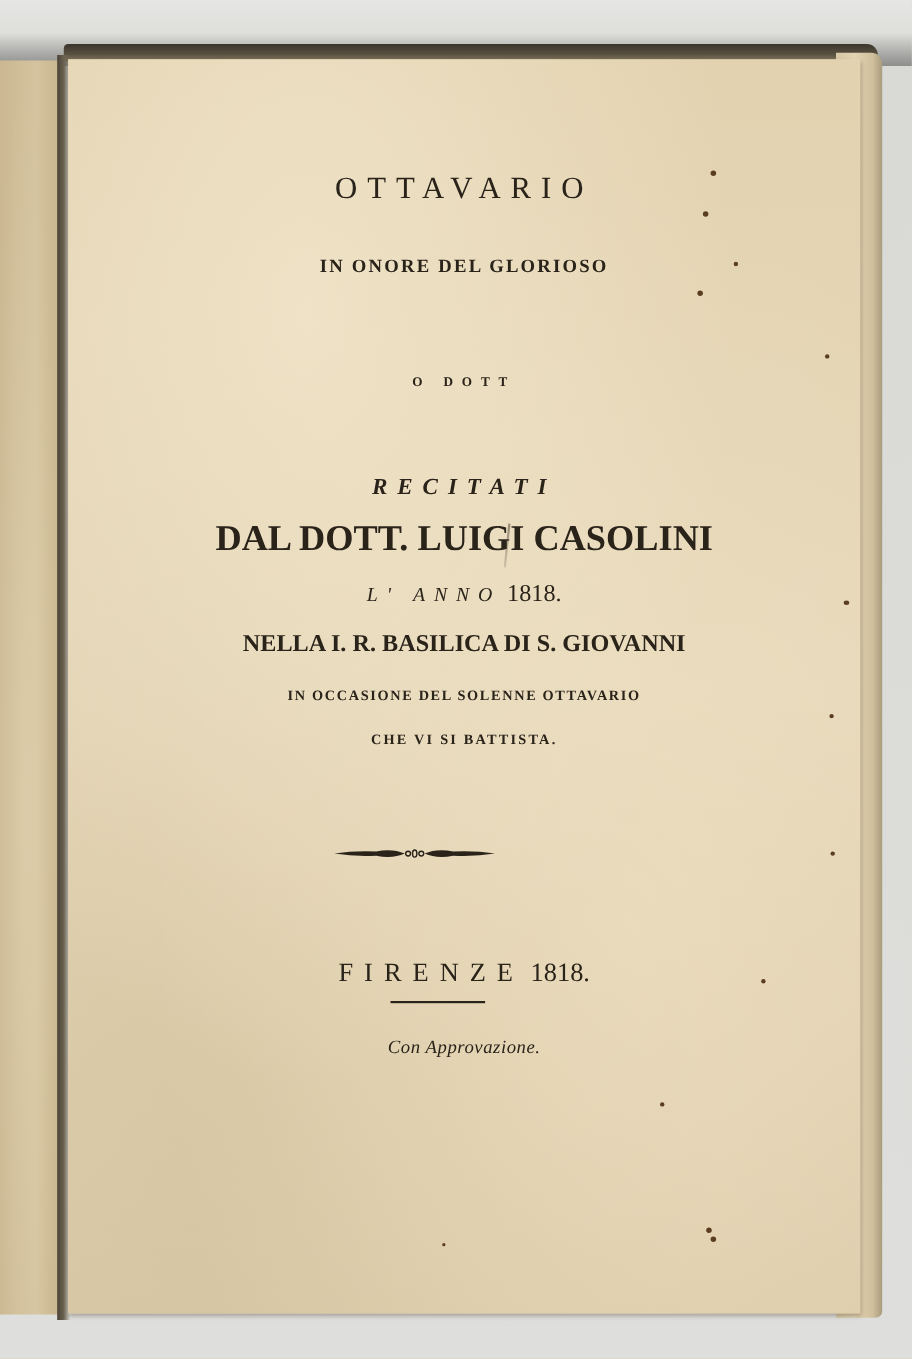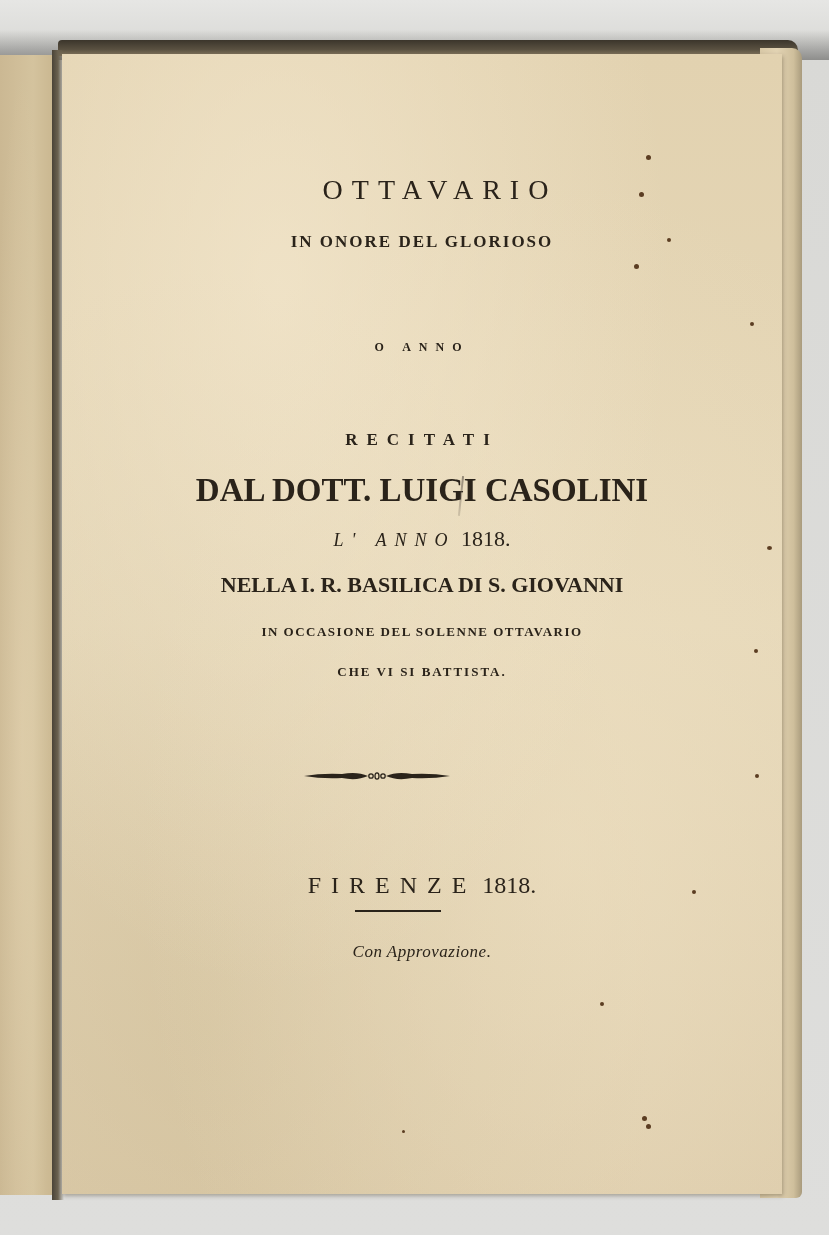--- a/index.html
+++ b/index.html
@@ -74,26 +74,26 @@
       border-radius: 50%;
       background: #5b3d22;
     }
     .line {
       position: absolute;
       left: 0; width: 100%;
       text-align: center;
       white-space: nowrap;
       color: #2a231a;
     }
-    .l-ottavario { top: 120px; font-size: 28px; letter-spacing: 9px; padding-left: 18px; }
+    .l-ottavario { top: 102px; font-size: 28px; letter-spacing: 9px; }
     .l-onore { top: 178px; font-size: 17px; letter-spacing: 2px; font-weight: bold; font-family: Liberation Serif, serif; }
     .l-giovanni { top: 224px; font-size: 33px; font-weight: bold; letter-spacing: 0.5px; }
     .l-siano { top: 286px; font-size: 12px; letter-spacing: 8px; font-weight: bold; }
     .l-discorsi { top: 328px; font-size: 16px; letter-spacing: 1px; font-weight: bold; }
-    .l-recitati { top: 376px; font-size: 17px; letter-spacing: 9px; font-weight: bold; }
+    .l-recitati { top: 376px; font-size: 21px; letter-spacing: 9px; font-style: italic; font-weight: bold; }
     .l-casolini { top: 418px; font-size: 33px; font-weight: bold; }
     .l-anno { top: 472px; font-size: 22px; }
     .l-anno .ital { font-style: italic; letter-spacing: 8px; font-size: 18px; }
     .l-basilica { top: 518px; font-size: 22px; font-weight: bold; }
     .l-occasione { top: 570px; font-size: 13px; letter-spacing: 1.5px; font-weight: bold; }
     .l-celebra { top: 610px; font-size: 13px; letter-spacing: 2px; font-weight: bold; }
     .ornament {
       position: absolute;
       left: 240px; top: 712px;
       width: 150px; height: 20px;
@@ -135,21 +135,21 @@
   <span class="foxing" style="left:692px;top:595px;width:4px;height:4px;"></span>
   <span class="foxing" style="left:693px;top:720px;width:4px;height:4px;"></span>
   <span class="foxing" style="left:630px;top:836px;width:4px;height:4px;"></span>
   <span class="foxing" style="left:538px;top:948px;width:4px;height:4px;"></span>
   <span class="foxing" style="left:580px;top:1062px;width:5px;height:5px;"></span>
   <span class="foxing" style="left:584px;top:1070px;width:5px;height:5px;"></span>
   <span class="foxing" style="left:340px;top:1076px;width:3px;height:3px;"></span>
 
   <div class="line l-ottavario">OTTAVARIO</div>
   <div class="line l-onore">IN ONORE DEL GLORIOSO</div>
-  <div class="line l-siano">O ANNO</div>
+  <div class="line l-siano">O DOTT</div>
   <div class="line l-recitati">RECITATI</div>
   <div class="line l-casolini">DAL DOTT. LUIGI CASOLINI</div>
   <div class="pencil-mark"></div>
   <div class="line l-anno">
     <span class="ital">L' ANNO</span>
     <span>1818.</span>
   </div>
   <div class="line l-basilica">NELLA I. R. BASILICA DI S. GIOVANNI</div>
   <div class="line l-occasione">IN OCCASIONE DEL SOLENNE OTTAVARIO</div>
   <div class="line l-celebra">CHE VI SI BATTISTA.</div>

